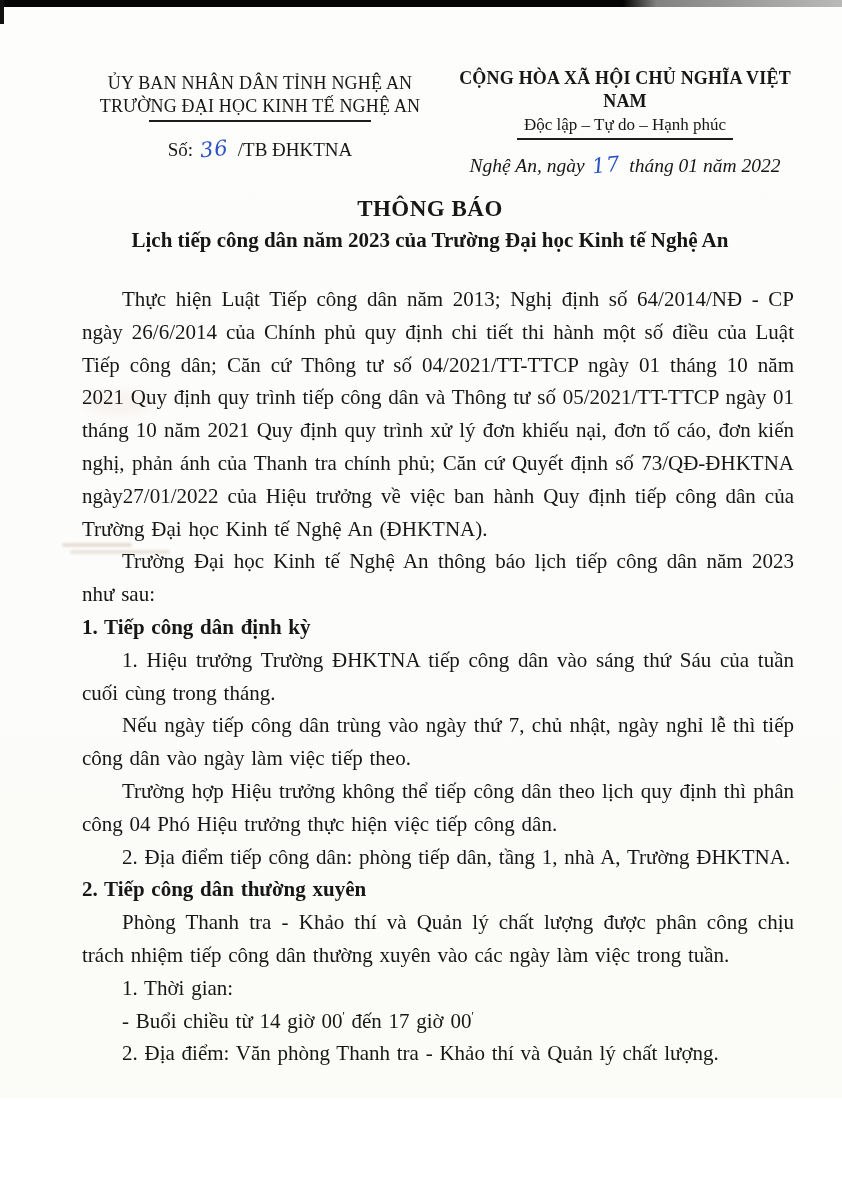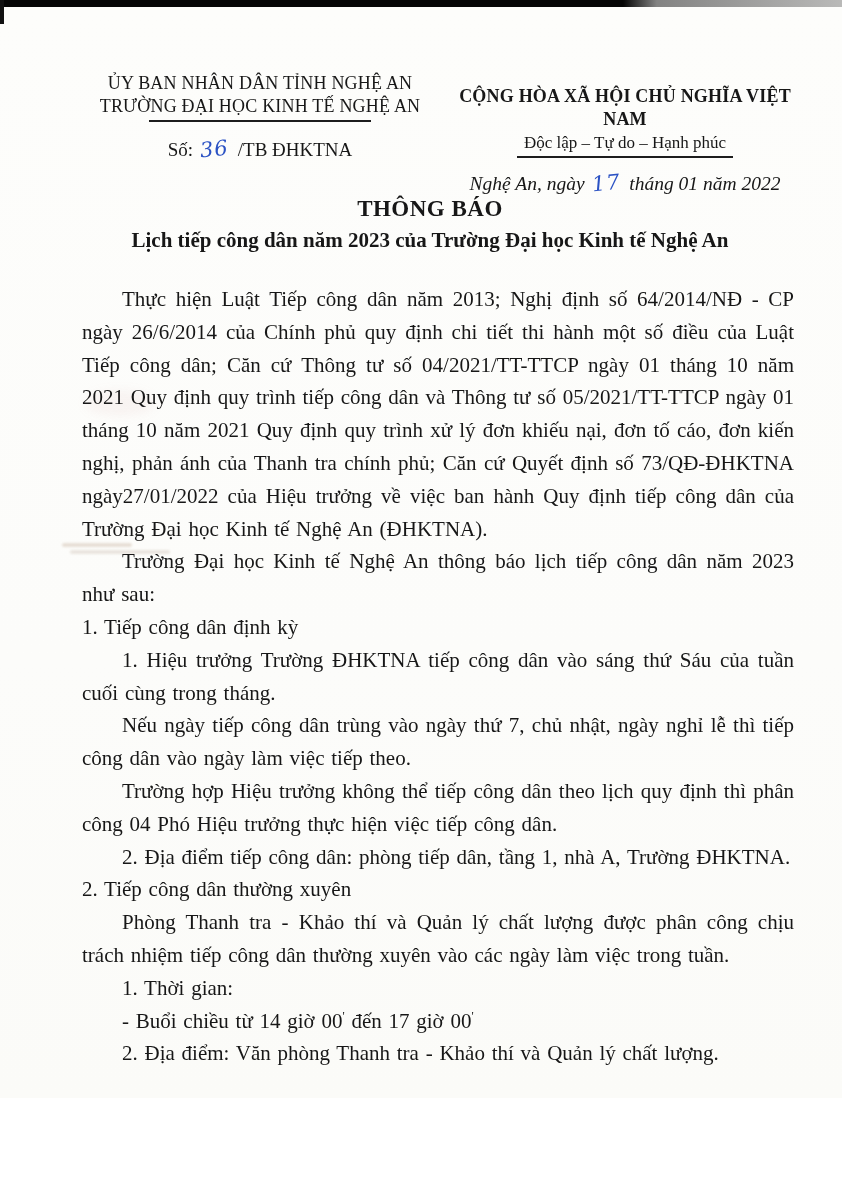--- a/index.html
+++ b/index.html
@@ -21,21 +21,21 @@
   .bleed-artifact .b1{width:70px;height:4px;background:rgba(160,125,90,.45);border-radius:2px;margin-bottom:3px;}
   .bleed-artifact .b2{width:100px;height:4px;background:rgba(150,120,95,.35);border-radius:2px;margin-left:8px;}
   .smudge-bottom{position:absolute;left:265px;top:1115px;width:60px;height:80px;border-radius:50%;
     background:rgba(120,120,120,.07);filter:blur(7px);}
   .smudge-pink{position:absolute;left:85px;top:390px;width:70px;height:26px;border-radius:50%;
     background:rgba(205,130,130,.07);filter:blur(5px);}
   .corner-mark-bottom{position:absolute;left:1px;top:1186px;width:7px;height:9px;background:rgba(120,120,120,.45);}
 
   
   .header-left{position:absolute;left:84px;top:72px;width:352px;text-align:center;}
-  .header-right{position:absolute;left:444px;top:85px;width:362px;text-align:center;}
+  .header-right{position:absolute;left:444px;top:67px;width:362px;text-align:center;}
   .org-line1{font-size:18px;line-height:23px;letter-spacing:.2px;}
   .org-line2{font-size:18px;line-height:23px;font-weight:normal;letter-spacing:.2px;}
   .rule{height:2px;background:#1d1d1d;margin:2px auto 0;}
   .rule-left{width:222px;}
   .rule-right{width:216px;}
   .motto-line1{font-size:18px;line-height:23px;font-weight:bold;letter-spacing:.2px;}
   .motto-line2{font-size:17px;line-height:23px;font-weight:normal;margin-top:0;}
   .doc-number{margin-top:15px;font-size:19px;}
   .date-line{margin-top:13px;font-size:19.5px;font-style:italic;}
   .handwritten{
@@ -47,21 +47,21 @@
   
   .title{position:absolute;left:80px;top:196px;width:700px;text-align:center;
     font-size:23px;font-weight:bold;letter-spacing:.5px;}
   .subtitle{position:absolute;left:60px;top:228px;width:740px;text-align:center;
     font-size:21px;font-weight:bold;}
 
   
   .body{position:absolute;left:82px;top:283px;width:712px;
     font-size:21px;line-height:32.8px;text-align:justify;word-spacing:1.5px;}
   .body p{margin:0;text-indent:40px;}
-  .body p.heading{font-weight:normal;text-indent:0;text-align:left;}
+  .body p.heading{font-weight:bold;text-indent:0;text-align:left;}
   .body sup{font-size:12px;vertical-align:super;line-height:0;}
 </style>
 </head>
 <body>
 
 <div class="page">
 
   <div class="scan-bar-top"></div>
   <div class="scan-corner-strip"></div>
   <div class="bleed-artifact">

